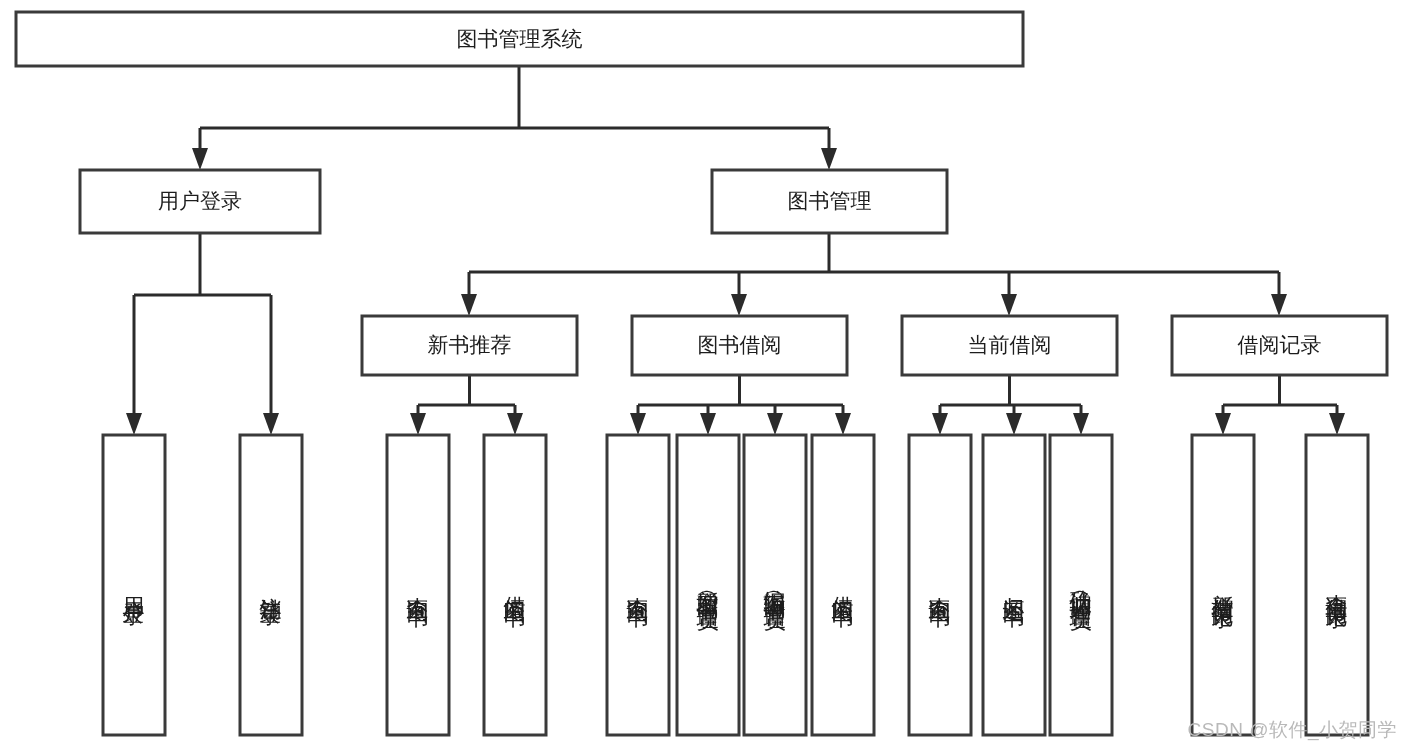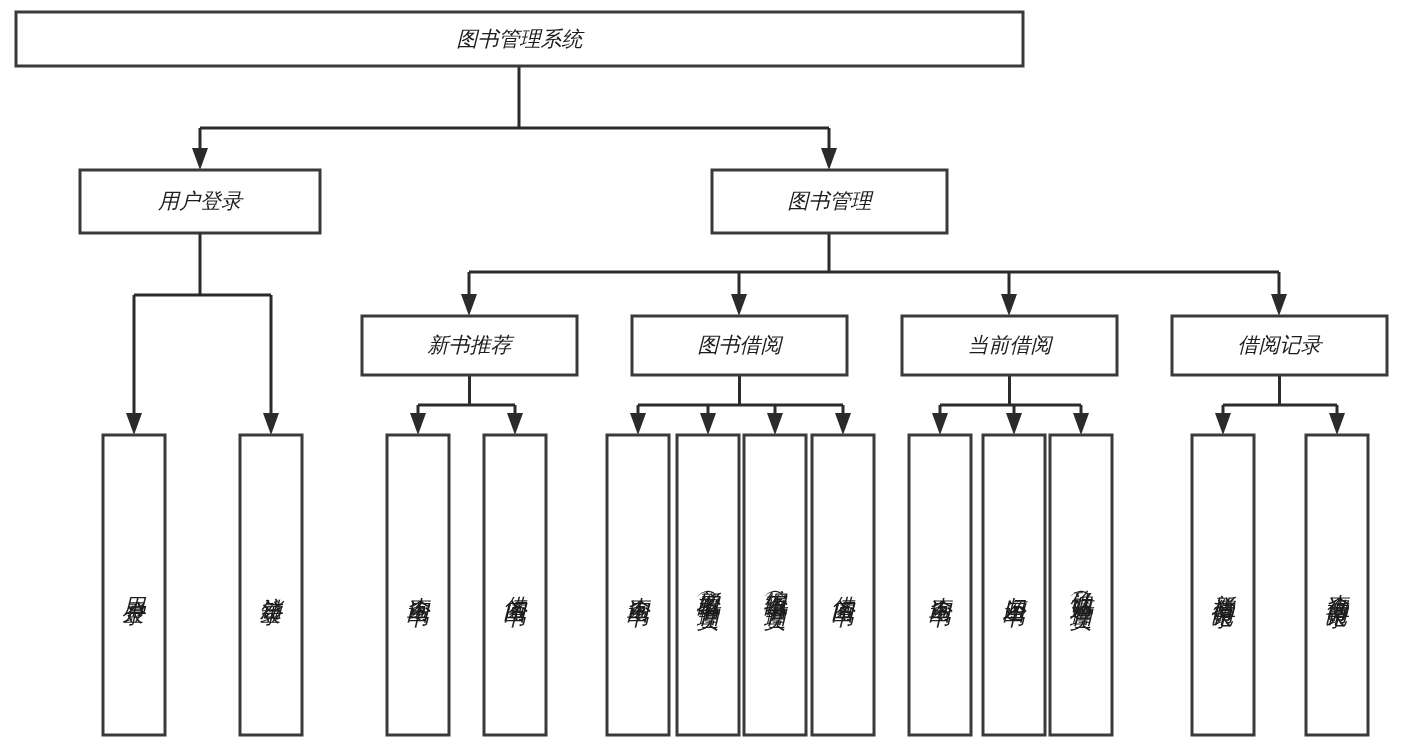--- a/index.html
+++ b/index.html
@@ -11,21 +11,20 @@
     width: 1405px;
     height: 747px;
     font-family: "Liberation Sans", "DejaVu Sans", sans-serif;
     overflow: hidden;
     position: relative;
   }
   #diagram-root {
     position: relative;
     width: 1405px;
     height: 747px;
-    font-style: italic;
   }
   svg#diagram-svg {
     position: absolute;
     left: 0;
     top: 0;
     width: 1405px;
     height: 747px;
     display: block;
   }
   .node-box {
@@ -171,13 +170,14 @@
       <div class="node-label-v" style="left: 607px; top: 443px; width: 62px; height: 284px; display: flex; align-items: center; justify-content: center;">查询图书</div>
       <div class="node-label-v" style="left: 677px; top: 443px; width: 62px; height: 284px; display: flex; align-items: center; justify-content: center;">新增图书（管理员）</div>
       <div class="node-label-v" style="left: 744px; top: 443px; width: 62px; height: 284px; display: flex; align-items: center; justify-content: center;">编辑图书（管理员）</div>
       <div class="node-label-v" style="left: 812px; top: 443px; width: 62px; height: 284px; display: flex; align-items: center; justify-content: center;">借阅图书</div>
       <div class="node-label-v" style="left: 909px; top: 443px; width: 62px; height: 284px; display: flex; align-items: center; justify-content: center;">查询图书</div>
       <div class="node-label-v" style="left: 983px; top: 443px; width: 62px; height: 284px; display: flex; align-items: center; justify-content: center;">归还图书</div>
       <div class="node-label-v" style="left: 1050px; top: 443px; width: 62px; height: 284px; display: flex; align-items: center; justify-content: center;">确认归还（管理员）</div>
       <div class="node-label-v" style="left: 1192px; top: 443px; width: 62px; height: 284px; display: flex; align-items: center; justify-content: center;">新增借阅记录</div>
       <div class="node-label-v" style="left: 1306px; top: 443px; width: 62px; height: 284px; display: flex; align-items: center; justify-content: center;">查询借阅记录</div>
     </div>
+  <div class="watermark">CSDN @软件_小贺同学</div>
 </div>
 
 </body></html>

